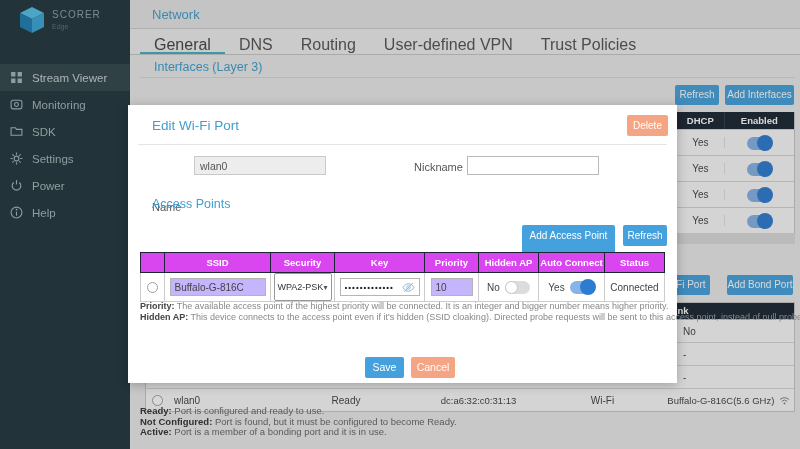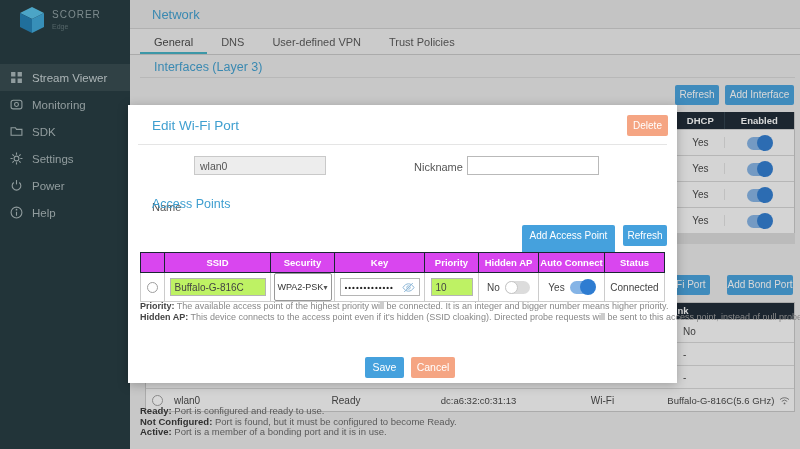--- a/index.html
+++ b/index.html
@@ -16,21 +16,21 @@
   .nav{position:absolute;left:0;top:64px;width:130px;}
   .nav-item{height:27px;display:flex;align-items:center;padding-left:10px;color:#a9b6b9;font-size:11.5px;cursor:pointer;}
   .nav-item.active{background:rgba(255,255,255,0.08);color:#c9d4d6;}
   .nav-item .nicon{width:13px;height:13px;margin-right:9px;flex:0 0 13px;}
 
   
   .main-bg{position:absolute;left:130px;top:0;width:670px;height:449px;background:#ececec;z-index:1;}
   .page-header{position:absolute;left:0;top:0;width:670px;height:28px;background:#e7e7e7;border-bottom:1px solid #cfcfcf;}
   .page-title{position:absolute;left:22px;top:7px;font-size:13px;color:#3f9fd0;}
   .tabbar{position:absolute;left:0;top:29px;width:670px;height:26px;background:#f0f0f0;border-bottom:1px solid #c8c8c8;display:flex;align-items:stretch;padding-left:10px;box-sizing:border-box;}
-  .tab{font-size:11px;color:#555;padding:7px 14px 0 14px;cursor:pointer;}
+  .tab{font-size:16px;color:#555;padding:7px 14px 0 14px;cursor:pointer;}
   .tab.active{border-bottom:2px solid #41b0c4;color:#444;}
   .section-title{position:absolute;left:24px;top:60px;font-size:12.5px;color:#3f9fd0;}
   .section-divider{position:absolute;left:10px;top:77px;width:655px;height:1px;background:#d8d8d8;}
 
   .btn{display:inline-block;text-align:center;color:#fff;border-radius:2px;cursor:pointer;box-sizing:border-box;}
   .btn-blue{background:#45a1dd;}
   .btn-salmon{background:#f5a583;}
 
   
   .iface-table{position:absolute;left:546px;top:112px;width:119px;border:1px solid #c9c9c9;border-top:none;box-sizing:border-box;}
@@ -79,21 +79,21 @@
   .fld-label{position:absolute;font-size:11px;color:#555;}
   .inp{position:absolute;height:19px;border:1px solid #b9b9b9;box-sizing:border-box;font-size:10.5px;color:#555;padding:0 5px;font-family:"Liberation Sans",sans-serif;background:#fff;}
   .inp.ro{background:#ededed;border-color:#c9c9c9;}
   .ap-title{position:absolute;left:24px;top:92px;font-size:12.5px;color:#3f9fd0;}
   .btn-addap{position:absolute;left:394px;top:120px;width:93px;height:29px;font-size:10px;line-height:21px;}
   .btn-refresh2{position:absolute;left:495px;top:120px;width:44px;height:21px;font-size:10px;line-height:21px;}
 
   table.ap{position:absolute;left:12px;top:147px;width:524px;border-collapse:collapse;table-layout:fixed;}
   table.ap th{background:#d946ef;color:#fff;font-size:9.5px;height:17px;font-weight:bold;border:1px solid #1a2733;}
   table.ap td{background:#fff;border:1px solid #ccc;height:27px;text-align:center;font-size:10px;color:#444;padding:0;}
-  .cell-inp{height:18px;border:1px solid #b5b5b5;box-sizing:border-box;font-size:10px;color:#444;padding:0 4px;font-family:"Liberation Sans",sans-serif;width:96px;background:#bef264;}
+  .cell-inp{height:18px;border:1px solid #b5b5b5;box-sizing:border-box;font-size:10px;color:#444;padding:0 4px;font-family:"Liberation Sans",sans-serif;width:96px;background:#c4b5fd;}
   .sel{display:inline-flex;align-items:center;justify-content:space-between;width:58px;height:28px;border:1px solid #999;border-radius:2px;box-sizing:border-box;font-size:9px;color:#333;padding:0 3px;background:#fff;cursor:pointer;}
   .sel .chev{font-size:8px;color:#555;}
   .keybox{display:inline-flex;align-items:center;justify-content:space-between;width:80px;height:18px;border:1px solid #b5b5b5;box-sizing:border-box;padding:0 4px;background:#fff;}
   .dots{font-size:8px;letter-spacing:1px;color:#222;font-weight:bold;overflow:hidden;white-space:nowrap;}
   .tglcell{display:inline-flex;align-items:center;gap:5px;font-size:10px;color:#444;}
   .notes{position:absolute;left:12px;top:196px;font-size:9px;line-height:11px;color:#888;white-space:nowrap;}
   .notes b{color:#444;}
   .btn-save{position:absolute;left:237px;top:252px;width:39px;height:21px;font-size:10.5px;line-height:21px;}
   .btn-cancel{position:absolute;left:283px;top:252px;width:44px;height:21px;font-size:10.5px;line-height:21px;}
 
@@ -175,28 +175,29 @@
     </nav>
   </aside>
 
   <div class="main-bg">
     <div class="page-header">
       <div class="page-title">Network</div>
     </div>
     <div class="tabbar">
       <div class="tab active">General</div>
       <div class="tab">DNS</div>
+      <div class="tab">Routing</div>
       <div class="tab">User-defined VPN</div>
       <div class="tab">Trust Policies</div>
     </div>
     <div class="section-title">Interfaces (Layer 3)</div>
     <div class="section-divider"></div>
 
     <div class="btn btn-blue abs" style="left:545px;top:85px;width:44px;height:20px;font-size:10px;line-height:20px;">Refresh</div>
-    <div class="btn btn-blue abs" style="left:595px;top:85px;width:69px;height:20px;font-size:10px;line-height:20px;">Add Interface</div>
+    <div class="btn btn-blue abs" style="left:595px;top:85px;width:69px;height:20px;font-size:10px;line-height:20px;">Add Interfaces</div>
 
     <div class="iface-table">
       <div class="iface-head">
         <div class="c-dhcp">DHCP</div>
         <div class="c-en">Enabled</div>
       </div>
       <div class="iface-row">
         <div class="c-dhcp">Yes</div>
         <div class="c-en"><span class="tgl on"><span class="knob"></span></span></div>
       </div>

